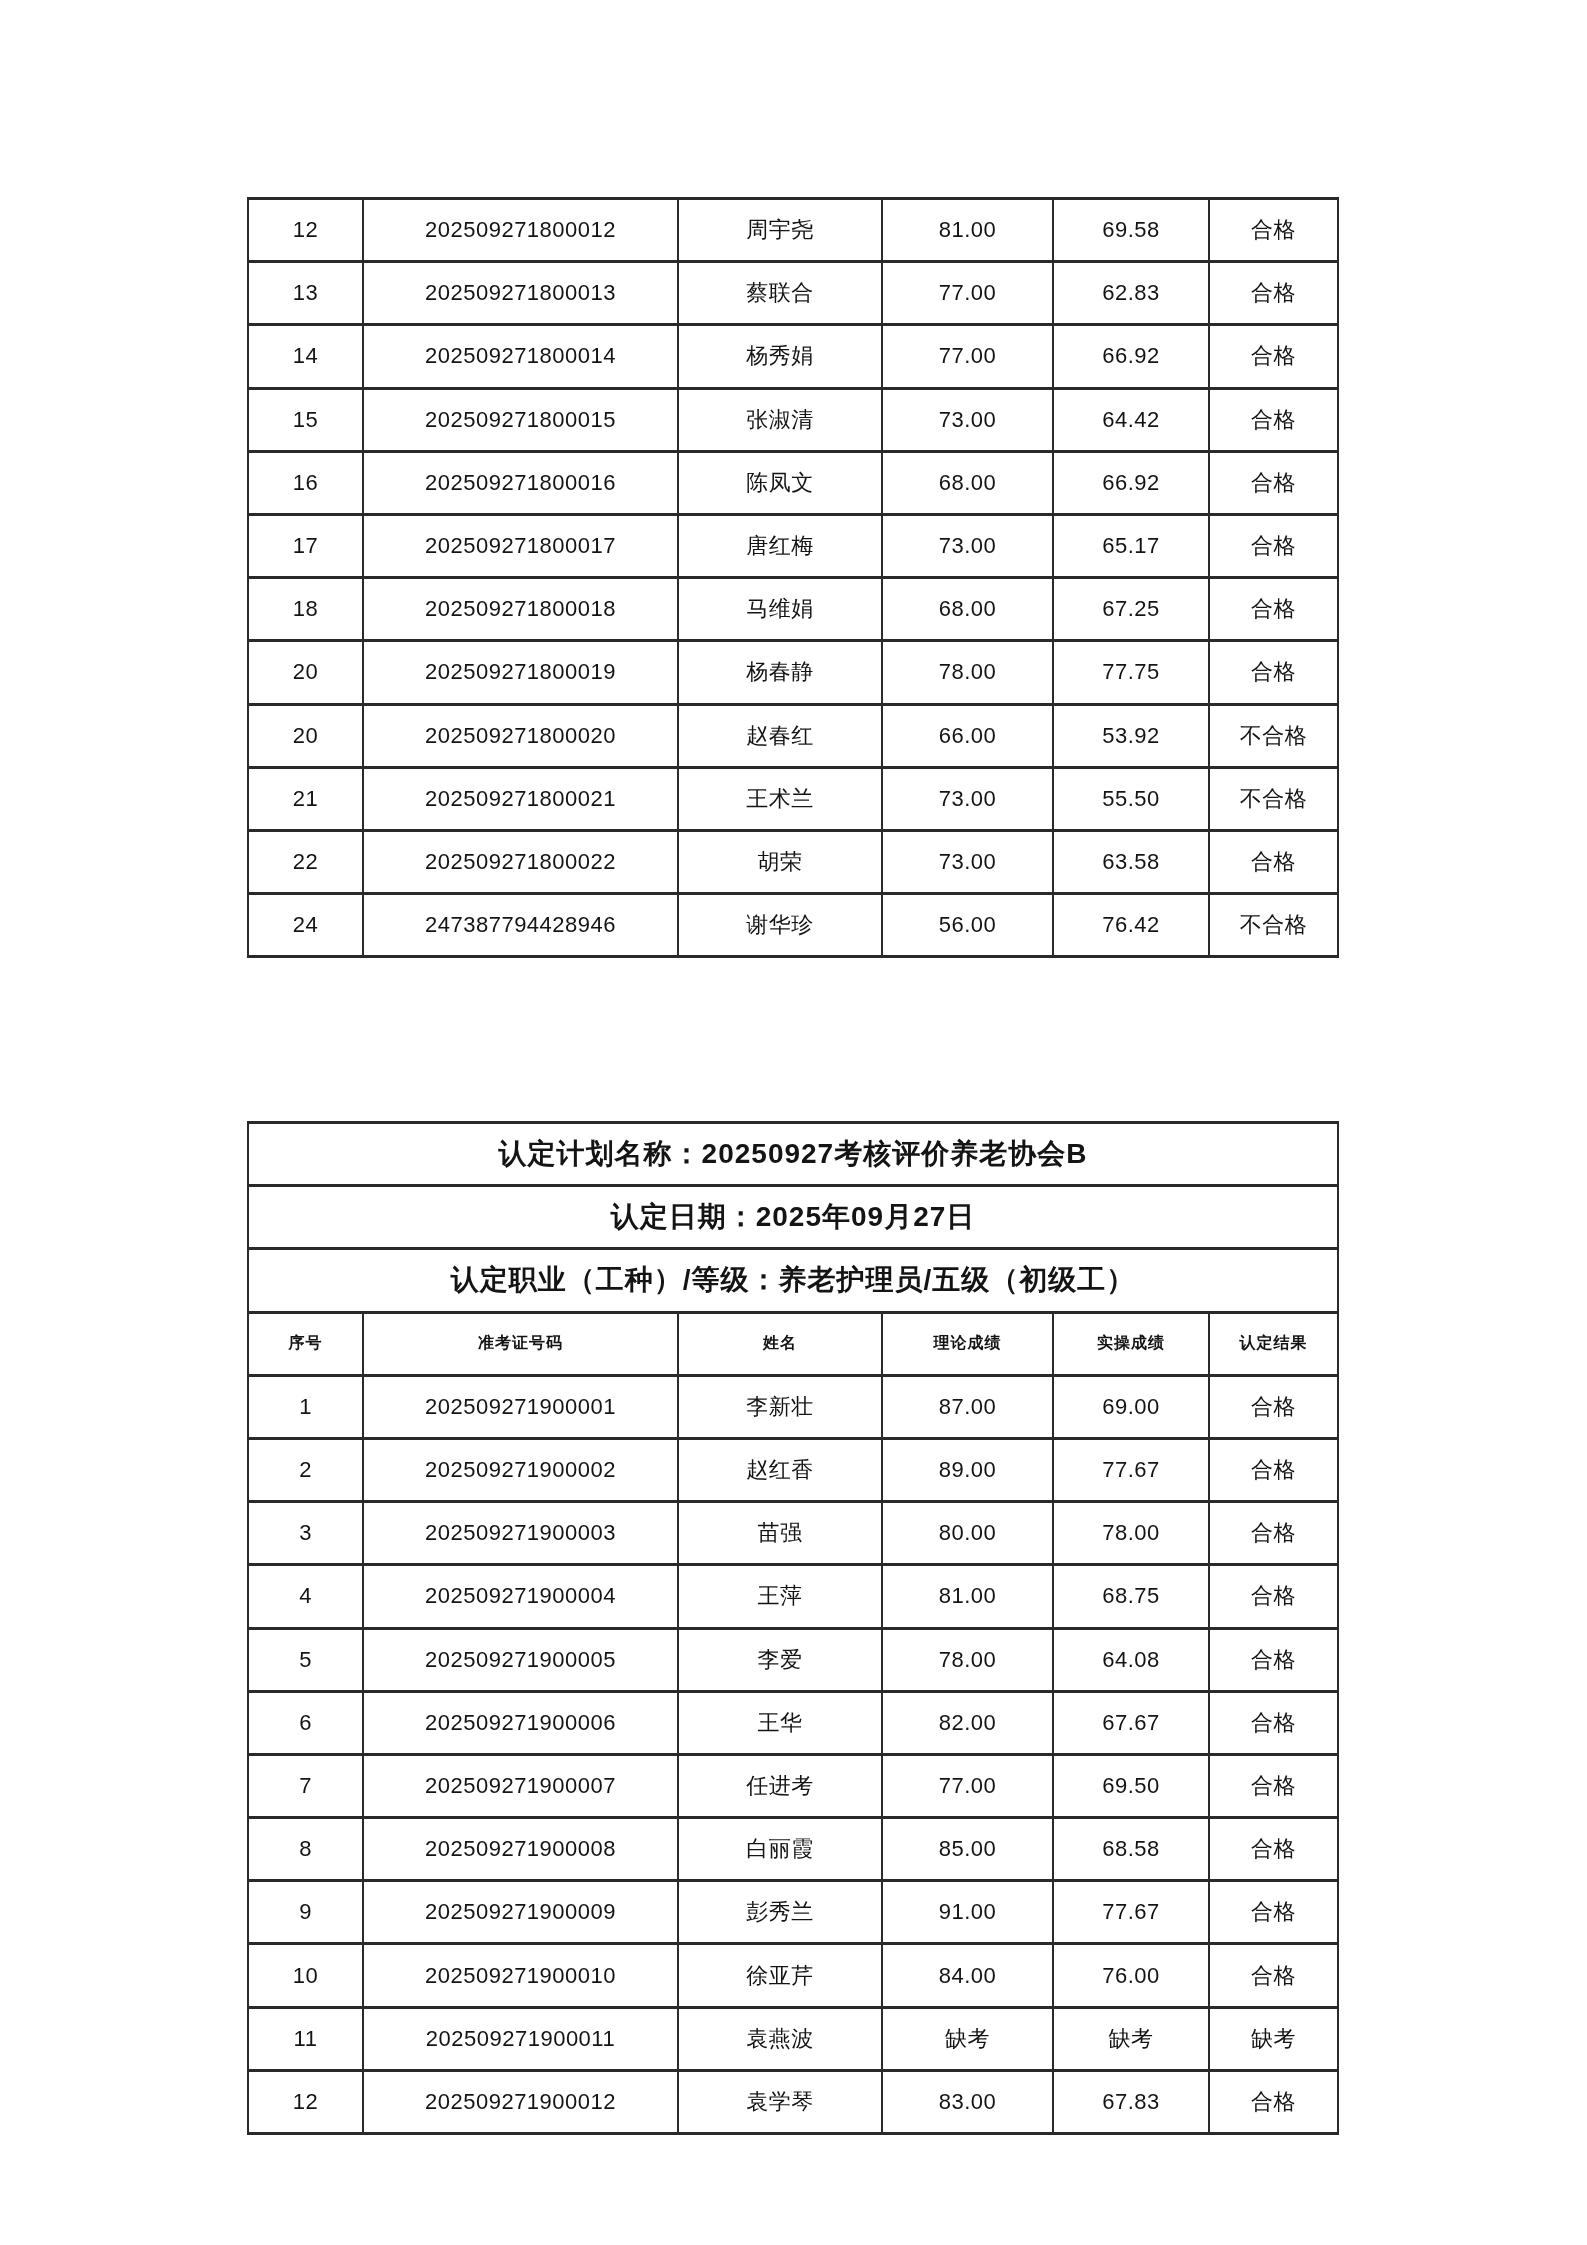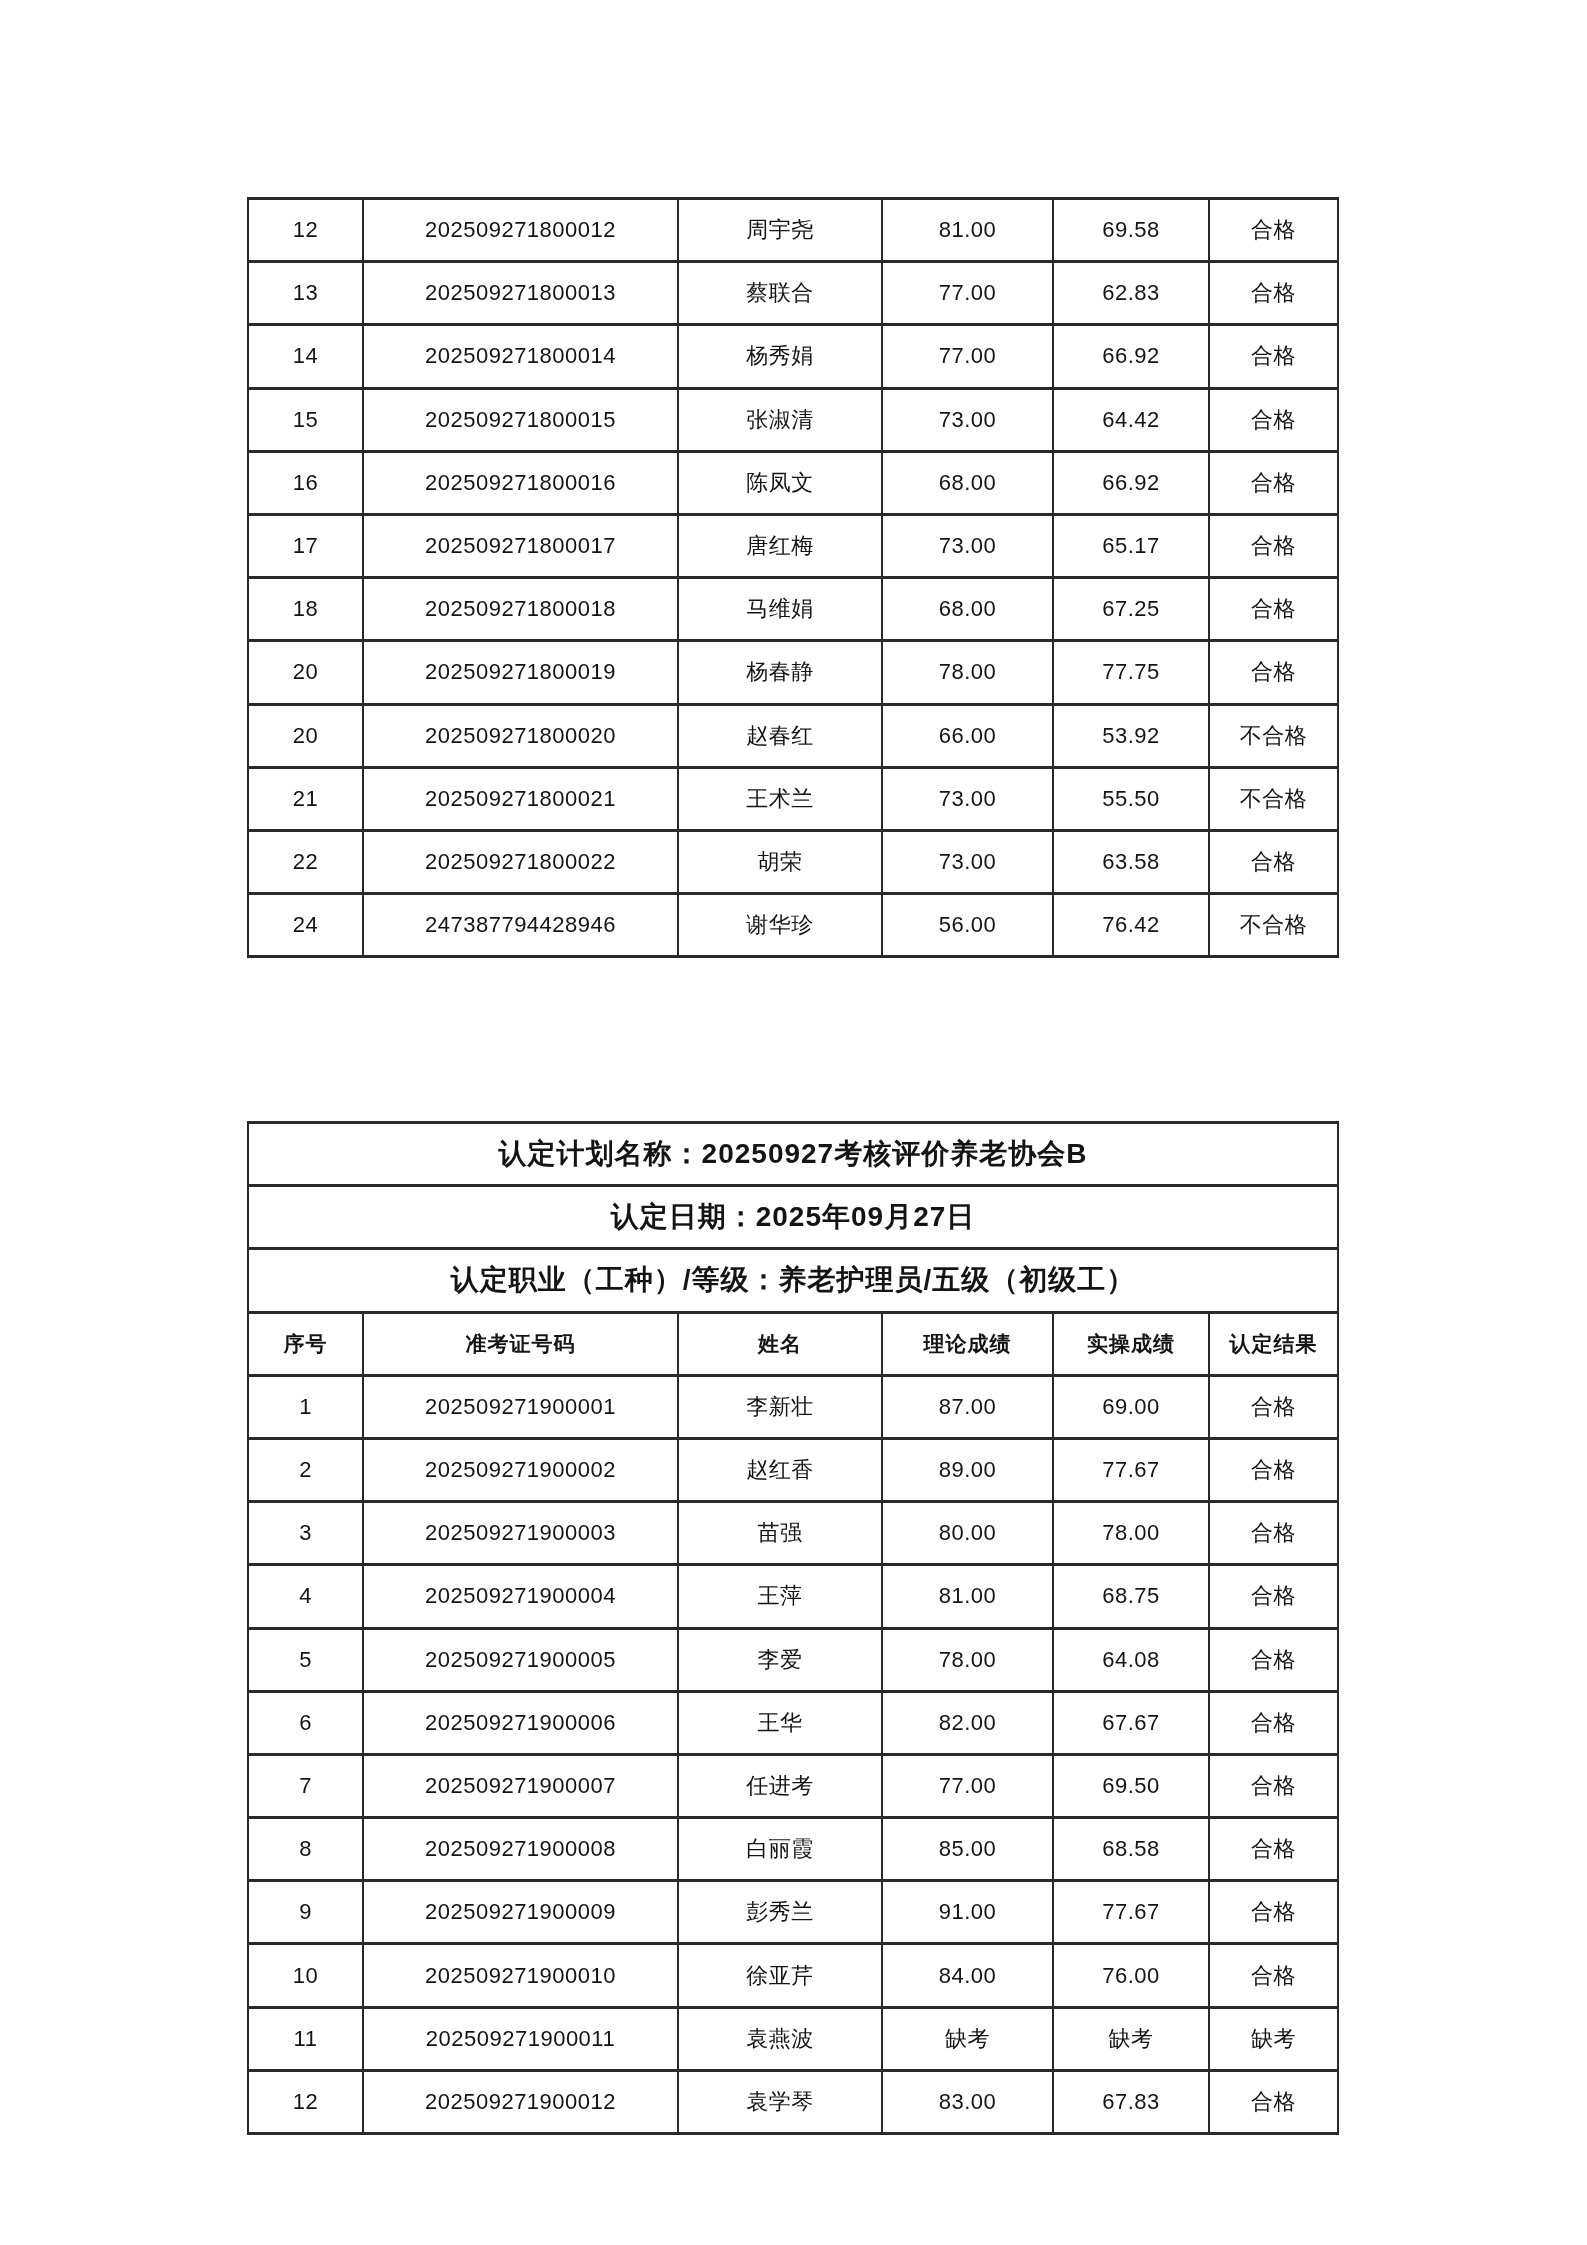--- a/index.html
+++ b/index.html
@@ -43,21 +43,21 @@
     white-space: nowrap;
     overflow: hidden;
   }
   .results-table tr.merged-row td {
     font-weight: 700;
     font-size: 28px;
     letter-spacing: 1px;
   }
   .results-table tr.colheader-row th {
     font-weight: 700;
-    font-size: 21px;
+    font-size: 16px;
     letter-spacing: 1px;
   }
 </style>
 </head>
 <body>
 
 <div class="page">
 
   <table class="results-table" id="table-a">
     <colgroup>

